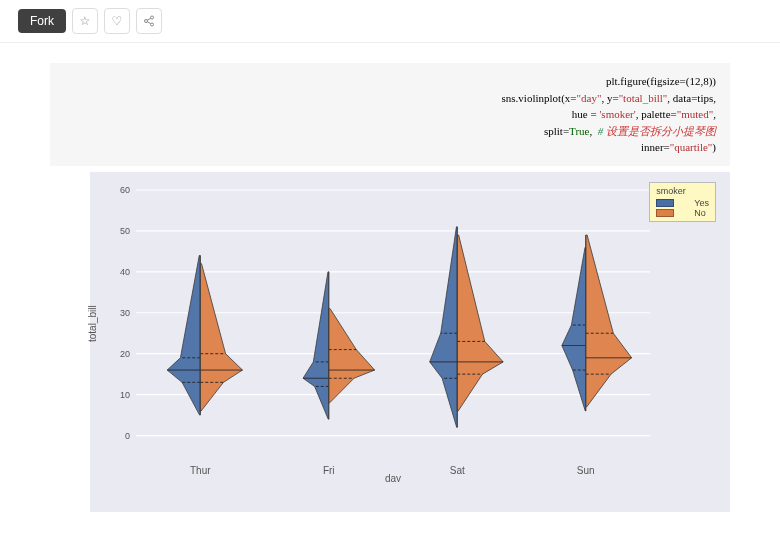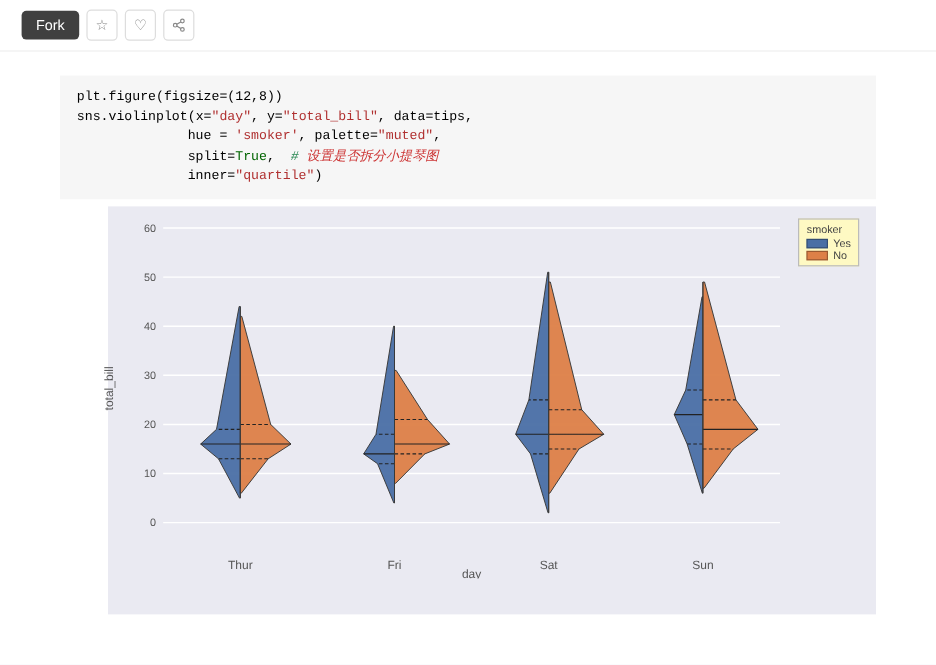--- a/index.html
+++ b/index.html
@@ -5,32 +5,32 @@
   * { box-sizing: border-box; margin: 0; padding: 0; }
   body { font-family: -apple-system, BlinkMacSystemFont, "Segoe UI", Arial, sans-serif; background: #fff; color: #333; }
   .topbar { display: flex; align-items: center; justify-content: space-between; padding: 8px 18px; border-bottom: 1px solid #eee; }
   .title { font-size: 14px; color: #333; }
   .actions { display: flex; gap: 6px; align-items: center; }
   .btn-fork { background: #404040; color: #fff; border: none; border-radius: 4px; padding: 5px 12px; font-size: 12px; cursor: pointer; }
   .icon-btn { width: 26px; height: 26px; border: 1px solid #ddd; border-radius: 4px; background: #fff; display: flex; align-items: center; justify-content: center; cursor: pointer; color: #888; font-size: 12px; }
   .page { padding: 20px 50px; }
   .nb-label { font-family: "Menlo", "Consolas", monospace; font-size: 11px; color: #303f9f; margin: 8px 0; }
   .nb-out-label { color: #d32f2f; }
-  .codecell { background: #f6f6f6; padding: 10px 14px; font-family: Liberation Mono, monospace; font-size: 11px; line-height: 1.5; white-space: pre; overflow-x: auto; color: #000; }
+  .codecell { background: #f6f6f6; padding: 10px 14px; font-family: Liberation Serif, serif; font-size: 11px; line-height: 1.5; white-space: pre; overflow-x: auto; color: #000; text-align: right; }
   .codecell .fn { color: #000; }
   .codecell .str { color: #b03030; }
   .codecell .kw { color: #006400; font-weight: 500; }
   .codecell .cmt { color: #2e8b57; font-style: italic; }
   .codecell .cmt-red { color: #cc3333; font-style: italic; }
   .out-text { font-family: "Menlo","Consolas",monospace; font-size: 11px; color: #444; margin: 4px 0 12px 0; }
   .chart-wrap { background: #eaeaf2; padding: 10px 10px 30px 10px; position: relative; margin-top: 6px; }
   .chart-svg { display: block; }
   .legend-box { position: absolute; top: 10px; right: 14px; background: #fef9c3; border: 1px solid #bbb; padding: 3px 6px; font-size: 9px; }
   .legend-title { font-weight: 500; color: #444; margin-bottom: 2px; font-size: 9px; }
-  .legend-row { display: flex; align-items: center; gap: 4px; font-size: 9px; color: #444; }
+  .legend-row { display: flex; align-items: center; gap: 20px; font-size: 9px; color: #444; }
   .legend-swatch { width: 18px; height: 8px; border: 1px solid rgba(0,0,0,.3); }
   .axlabel { position: absolute; font-size: 10px; color: #555; }
   .ylabel { left: 2px; top: 50%; transform: translateY(-50%) rotate(-90deg); transform-origin: left center; }
   .chart-region { margin-left: 40px; }
 </style>
 </head>
 <body>
 
 <div class="topbar">
   <div class="actions">

